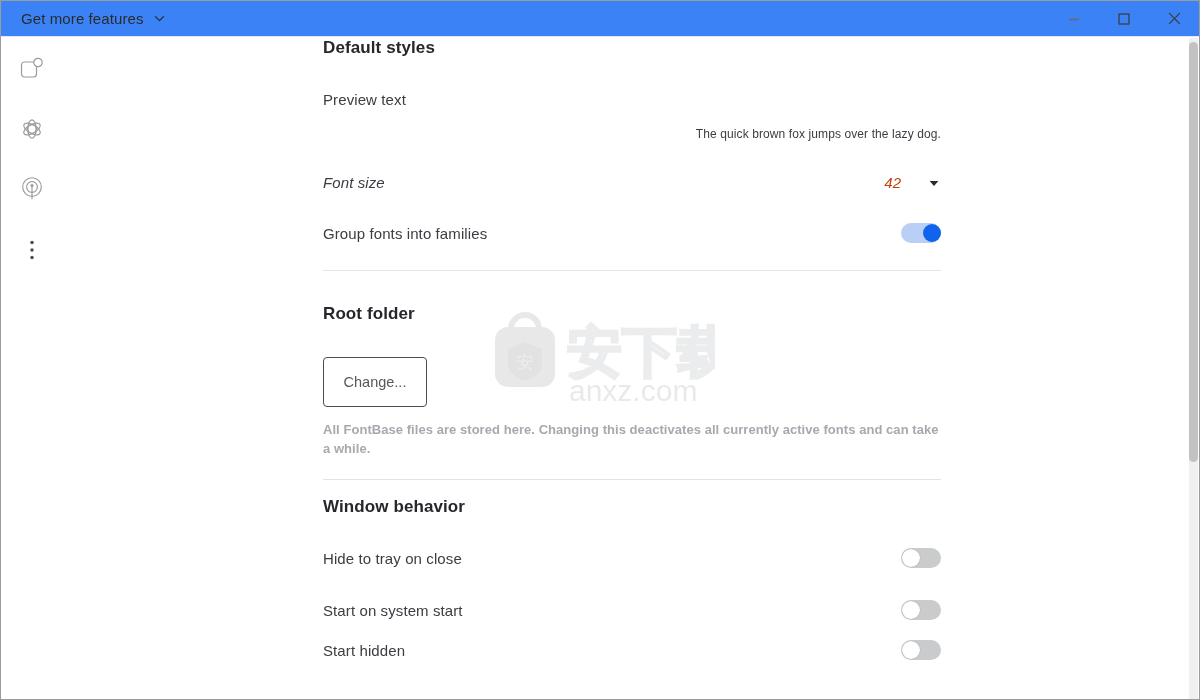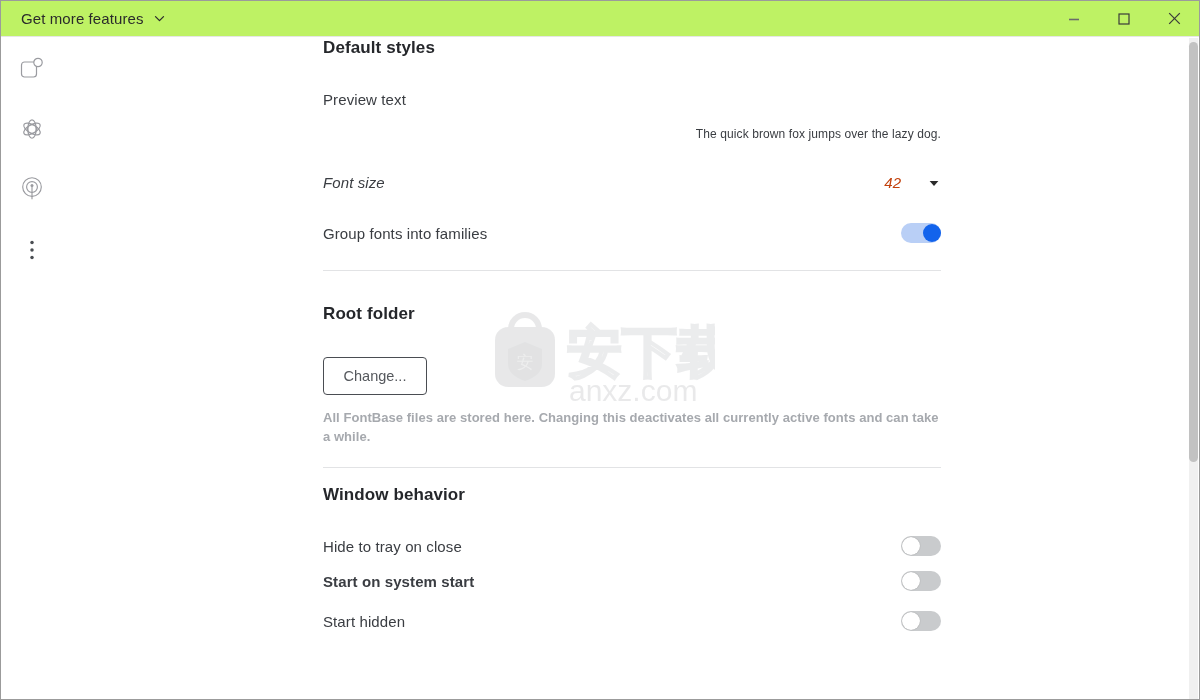--- a/index.html
+++ b/index.html
@@ -20,21 +20,21 @@
     border: 1px solid #9b9b9b;
     overflow: hidden;
   }
 
   
   .titlebar {
     position: absolute;
     top: 0; left: 0;
     width: 1198px;
     height: 36px;
-    background: #bef264;
+    background: #3b82f6;
     border-bottom: 1px solid #e6e6e6;
     display: flex;
     align-items: center;
     justify-content: space-between;
     z-index: 40;
   }
   .tb-left {
     display: flex;
     align-items: center;
     gap: 9px;
@@ -179,21 +179,21 @@
     display: flex;
     align-items: center;
     padding-left: 14px;
     font-size: 14.5px;
     color: #a9acb1;
     font-family: "Liberation Sans", sans-serif;
     letter-spacing: 0.1px;
   }
   .change-btn {
     width: 104px;
-    height: 38px;
+    height: 50px;
     border: 1px solid #4a4d52;
     border-radius: 4px;
     background: #ffffff;
     font-size: 14.5px;
     color: #55585d;
     font-family: "Liberation Sans", sans-serif;
     cursor: pointer;
     display: flex;
     align-items: center;
     justify-content: center;
@@ -367,21 +367,21 @@
 
       <div class="sec-title" style="margin-top:17px;">Window behavior</div>
 
       <div class="row" style="margin-top:31px;">
         <span class="lbl">Hide to tray on close</span>
         <span class="toggle off">
           <span class="knob"></span>
         </span>
       </div>
 
-      <div class="row" style="margin-top:15px;font-weight:bold;">
+      <div class="row" style="margin-top:32px;">
         <span class="lbl">Start on system start</span>
         <span class="toggle off">
           <span class="knob"></span>
         </span>
       </div>
 
       <div class="row" style="margin-top:20px;">
         <span class="lbl">Start hidden</span>
         <span class="toggle off">
           <span class="knob"></span>

